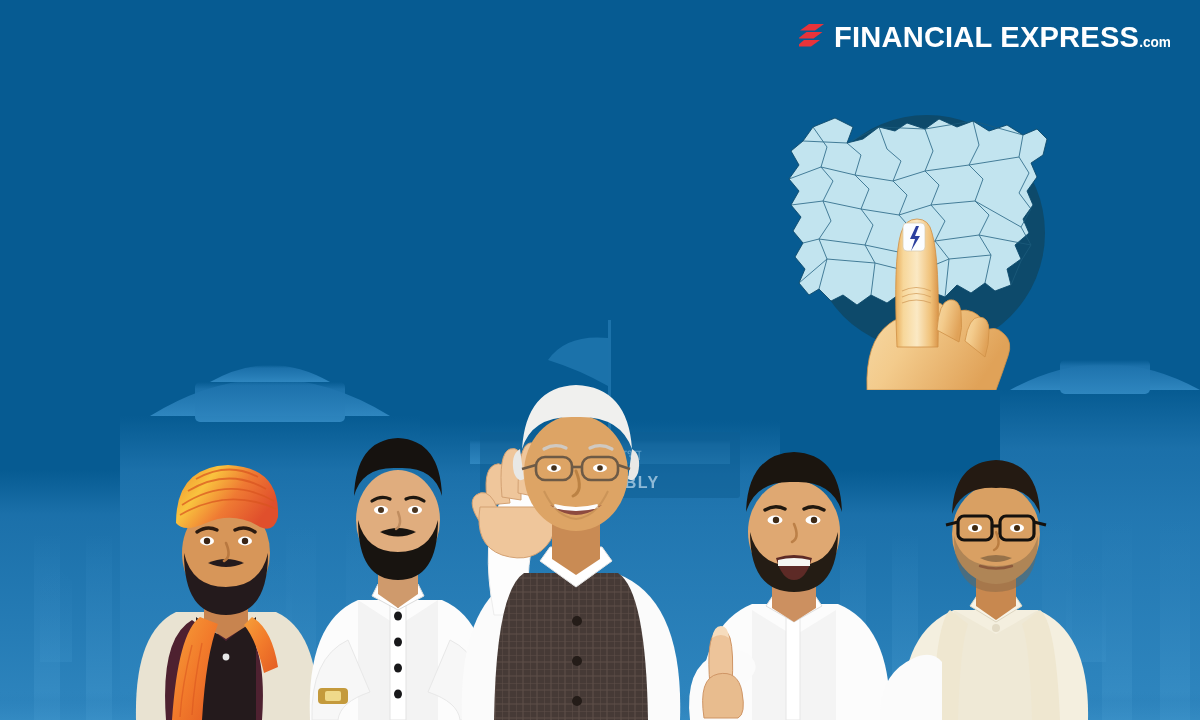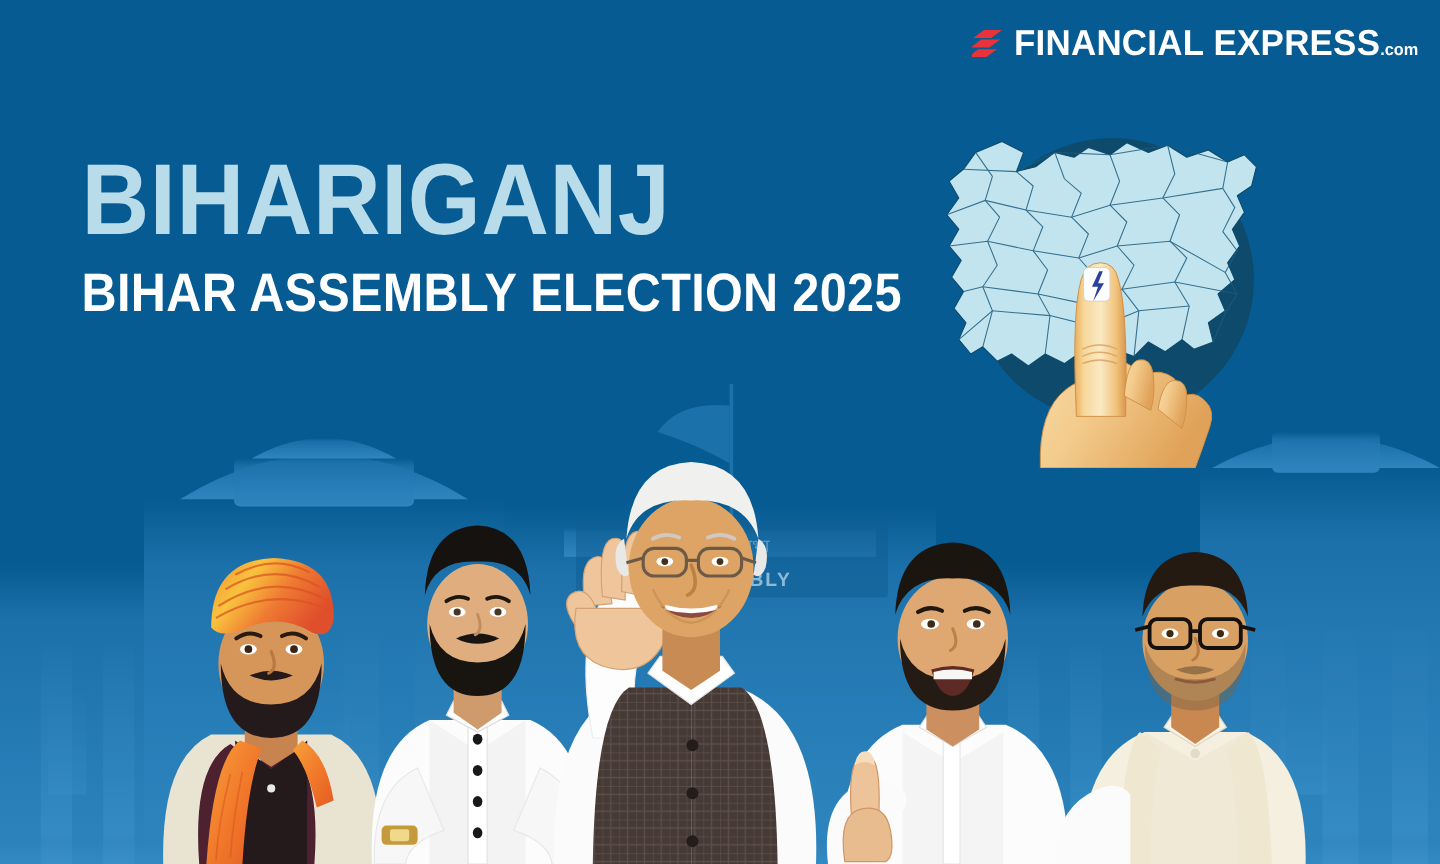--- a/index.html
+++ b/index.html
@@ -15,22 +15,22 @@
     width:1200px; height:720px;
     background:#065b92;
     overflow:hidden;
   }
 
   
   .bg-building { position:absolute; left:0; bottom:0; width:1200px; height:400px; }
 
   
   .logo {
-    position:absolute; right:8px; top:22px;
-    display:flex; align-items:center; gap:9px;
+    position:absolute; right:19px; top:22px;
+    display:flex; gap:9px;
   }
   .logo-mark { width:26px; height:28px; flex:none; }
   .logo-text {
     color:#ffffff;
     font-size:30px;
     font-weight:bold;
     letter-spacing:0.2px;
     line-height:1;
     font-family:"Liberation Sans", sans-serif;
     transform:scaleX(0.97);
@@ -156,24 +156,20 @@
     <svg class="logo-mark" viewBox="0 0 26 28">
       <g fill="#e8333a">
         <path d="M10 2 L25 2 L16 8.6 L1 8.6 Z"></path>
         <path d="M7.5 10 L23.5 10 L14.5 16.6 L-1 16.6 Z"></path>
         <path d="M5 18 L21 18 L12 24.6 L-3 24.6 Z"></path>
       </g>
     </svg>
     <div class="logo-text"><span>FINANCIAL EXPRESS</span><span class="logo-dotcom">.com</span></div>
   </div>
 
-  <div class="headline-block">
-    <div class="headline">BIHARIGANJ</div>
-    <div class="subhead">BIHAR ASSEMBLY ELECTION 2025</div>
-  </div>
 
   <svg class="map-badge" viewBox="0 0 280 285">
     <defs>
       <linearGradient id="fingerGrad" x1="0" y1="0" x2="1" y2="0">
         <stop offset="0%" stop-color="#e9ae5c"></stop>
         <stop offset="18%" stop-color="#f7d79a"></stop>
         <stop offset="50%" stop-color="#fbe9c4"></stop>
         <stop offset="82%" stop-color="#f0c179"></stop>
         <stop offset="100%" stop-color="#d9954a"></stop>
       </linearGradient>

